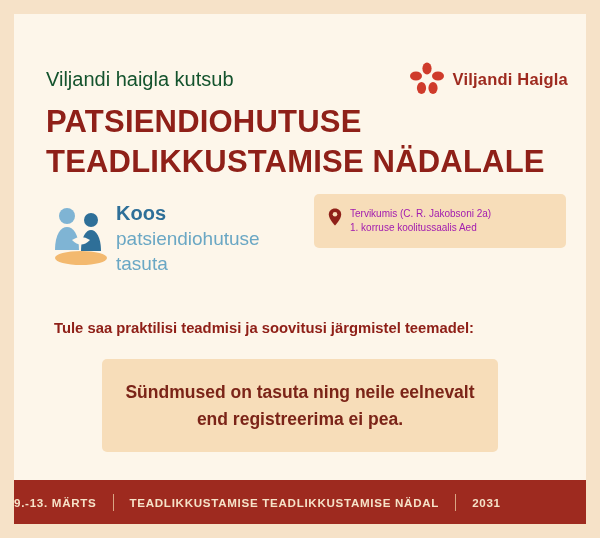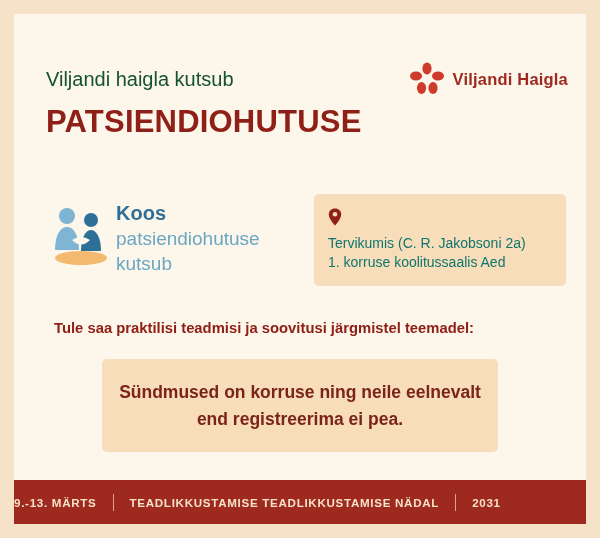--- a/index.html
+++ b/index.html
@@ -109,24 +109,23 @@
     width: 252px;
     background: #f7ddb9;
     border-radius: 5px;
     padding: 13px 14px 13px 14px;
     box-sizing: border-box;
   }
   .info-row {
     display: flex;
     align-items: flex-start;
     gap: 8px;
-    color: #0f766e;
-    font-size: 14px;
+    color: #a21caf;
+    font-size: 10px;
     line-height: 1.38;
-    flex-direction: column;
   }
   .info-row + .info-row { margin-top: 12px; }
   .info-ico {
     flex: 0 0 auto;
     width: 14px;
     height: 18px;
     margin-top: 1px;
   }
   .info-text { flex: 1 1 auto; }
 
@@ -205,37 +204,38 @@
           <circle cx="17" cy="16.5" r="3.4" fill="#fdf6ea"></circle>
         </svg>
       </div>
       <div class="brand-name">Viljandi Haigla</div>
     </div>
 
     <div class="kicker">Viljandi haigla kutsub</div>
 
     <div class="headline">
       <div>PATSIENDIOHUTUSE</div>
+      <div>TEADLIKKUSTAMISE NÄDALALE</div>
     </div>
 
     <div class="koos-logo">
       <div class="koos-art">
         <svg width="62" height="64" viewBox="0 0 62 64" aria-hidden="true">
           <ellipse cx="31" cy="54" rx="26" ry="7" fill="#f3b96f"></ellipse>
           <circle cx="17" cy="12" r="8" fill="#7fb4d4"></circle>
           <path d="M5 46 C5 30 11 23 17 23 C23 23 29 30 29 46 Z" fill="#7fb4d4"></path>
           <circle cx="41" cy="16" r="7" fill="#2e6f98"></circle>
           <path d="M31 47 C31 33 36 26 41 26 C46 26 51 33 51 47 Z" fill="#2e6f98"></path>
           <path d="M22 36 q9 -6 18 0 q-9 9 -18 0 Z" fill="#fdf6ea"></path>
         </svg>
       </div>
       <div class="koos-text">
         <div class="l1">Koos</div>
         <div class="l2">patsiendiohutuse</div>
-        <div class="l3">kutsub</div>
+        <div class="l3">tasuta</div>
       </div>
     </div>
 
     <div class="info-box">
       <div class="info-row">
         <span class="info-ico">
           <svg width="14" height="18" viewBox="0 0 14 18" aria-hidden="true">
             <path d="M7 0.5 C3.4 0.5 0.8 3.1 0.8 6.4 C0.8 11 7 17.5 7 17.5 C7 17.5 13.2 11 13.2 6.4 C13.2 3.1 10.6 0.5 7 0.5 Z" fill="#8f2018"></path>
             <circle cx="7" cy="6.3" r="2.3" fill="#f7ddb9"></circle>
           </svg>
@@ -243,21 +243,21 @@
         <span class="info-text">
           <span>Tervikumis (C. R. Jakobsoni 2a)</span><br>
           <span>1. korruse koolitussaalis Aed</span>
         </span>
       </div>
     </div>
 
     <div class="subhead">Tule saa praktilisi teadmisi ja soovitusi järgmistel teemadel:</div>
 
     <div class="notice">
-      <div>Sündmused on korruse ning neile eelnevalt</div>
+      <div>Sündmused on tasuta ning neile eelnevalt</div>
       <div>end registreerima ei pea.</div>
     </div>
 
     <div class="footer">
       <span>9.-13. MÄRTS</span>
       <span class="sep"></span>
       <span>TEADLIKKUSTAMISE TEADLIKKUSTAMISE NÄDAL</span>
       <span class="sep"></span>
       <span>2031</span>
     </div>

